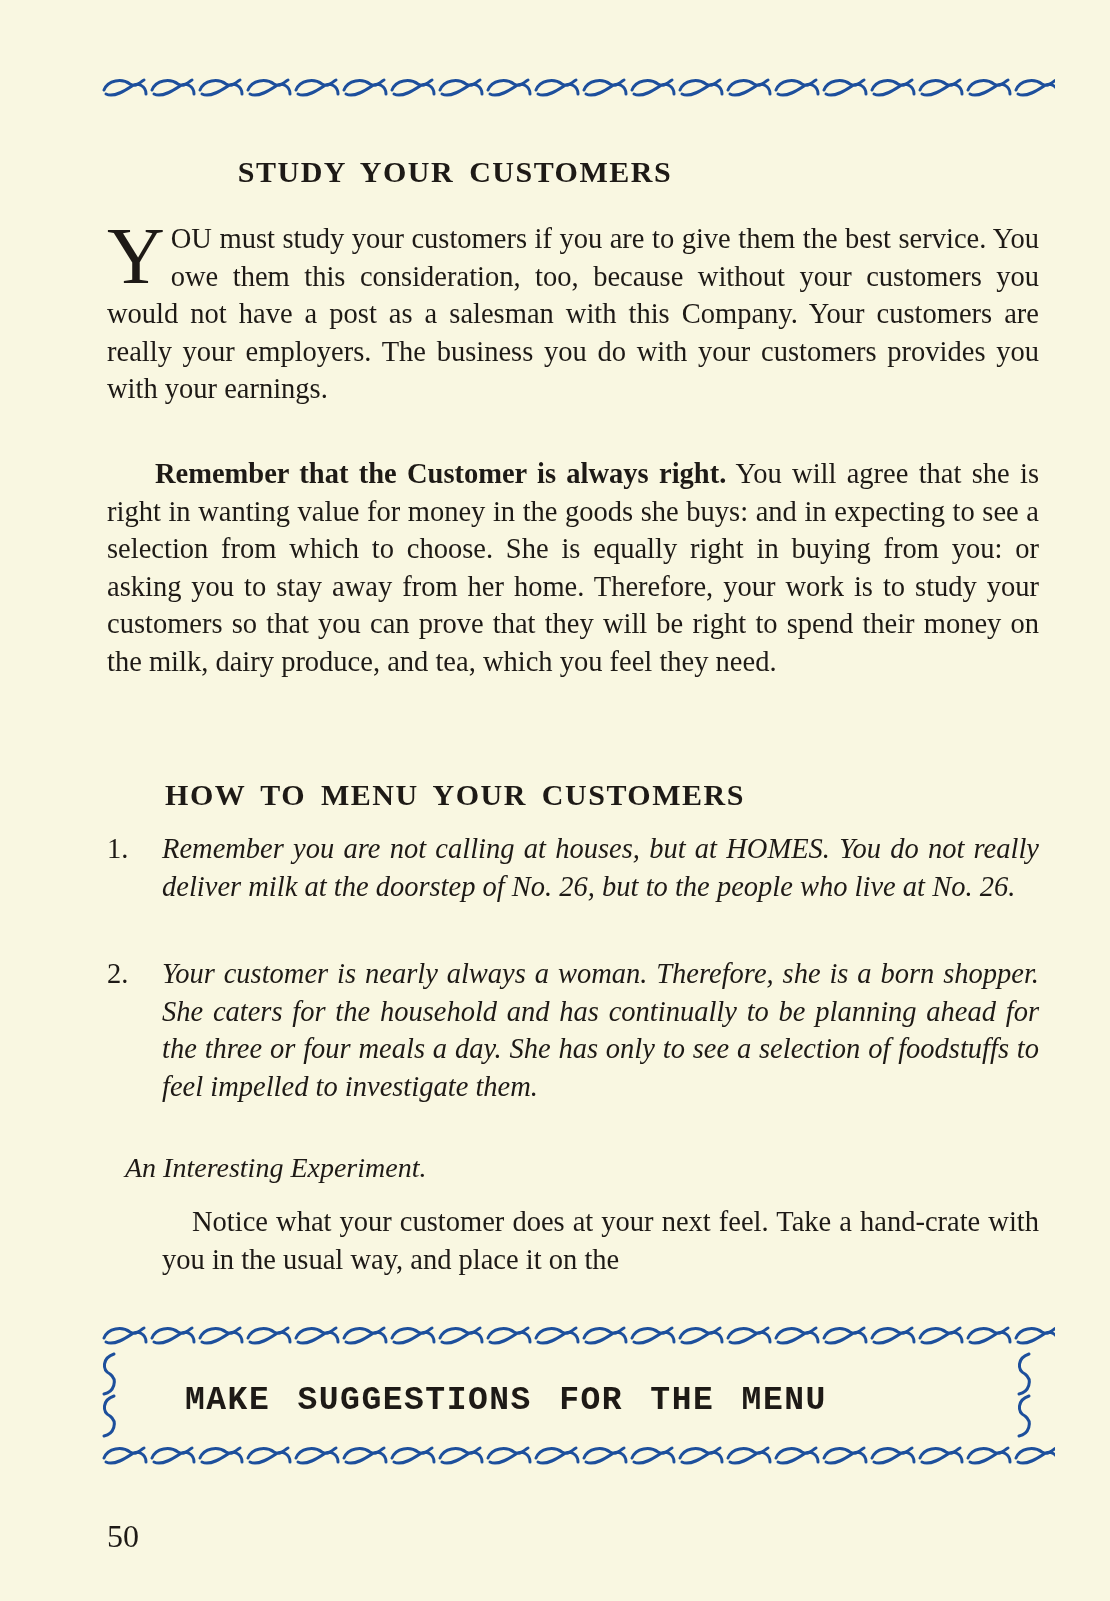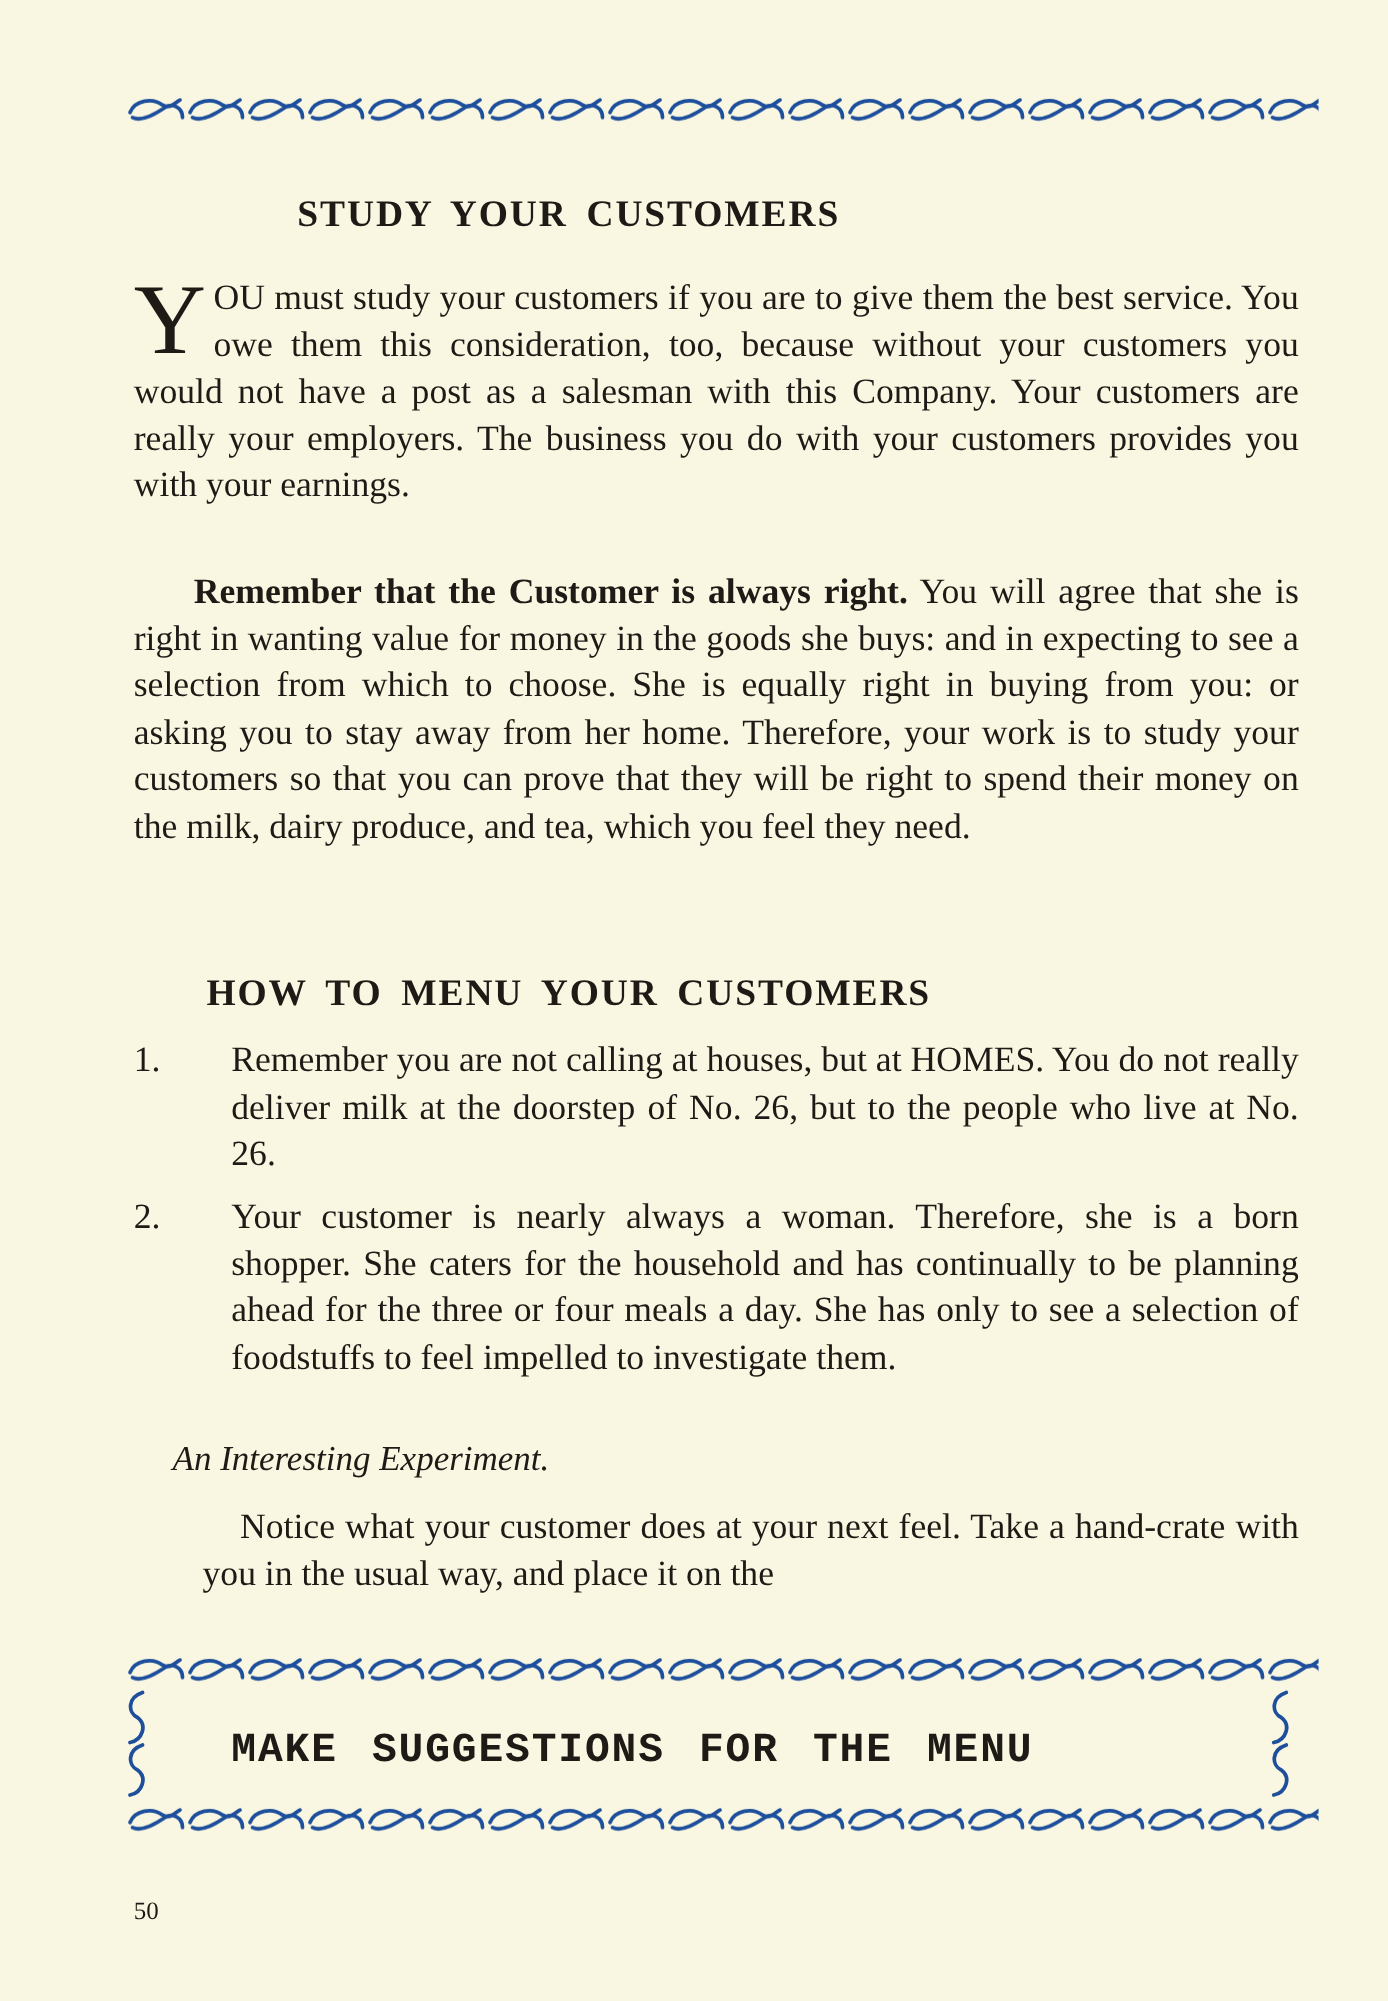--- a/index.html
+++ b/index.html
@@ -40,31 +40,31 @@
     font-size: 80px;
     line-height: 64px;
     margin: 4px 6px 0 0;
     height: 66px;
   }
   .list-item {
     position: absolute; left: 107px; width: 932px;
     font-size: 28.5px; line-height: 37.5px;
   }
   .list-num { position: absolute; left: 0; top: 0; }
-  .list-text { margin-left: 78px; text-align: justify; display: block; }
+  .list-text { margin-left: 55px; text-align: justify; display: block; font-style: italic; }
   .italic-sub {
     position: absolute; left: 125px;
     font-style: italic; font-size: 28px;
   }
   .menu-title {
     position: absolute; left: 185px; top: 1382px;
     font-weight: bold; font-size: 33px; letter-spacing: 1.5px; word-spacing: 6px; font-family: Liberation Mono, monospace;
   }
   .page-num {
-    position: absolute; left: 107px; top: 1518px; font-size: 20px;
+    position: absolute; left: 107px; top: 1518px; font-size: 32px;
   }
   .bold { font-weight: bold; margin-top: 36px; }
 </style>
 </head>
 <body>
 
 <div class="border-row" style="top:72px;">
   <svg width="955" height="30" viewBox="0 0 955 30">
     <defs>
       <pattern id="wave" x="0" y="0" width="48" height="30" patternUnits="userSpaceOnUse">
@@ -89,21 +89,21 @@
 <div class="list-item" style="top:830px;">
   <span class="list-num">1.</span>
   <span class="list-text">Remember you are not calling at houses, but at HOMES. You do not really deliver milk at the doorstep of No. 26, but to the people who live at No. 26.</span>
 </div>
 
 <div class="list-item" style="top:955px;">
   <span class="list-num">2.</span>
   <span class="list-text">Your customer is nearly always a woman. Therefore, she is a born shopper. She caters for the household and has continually to be planning ahead for the three or four meals a day. She has only to see a selection of foodstuffs to feel impelled to investigate them.</span>
 </div>
 
-<div class="italic-sub" style="top:1152px;margin-left:13px;">An Interesting Experiment.</div>
+<div class="italic-sub" style="top:1152px;">An Interesting Experiment.</div>
 
 <p class="para" style="top:1203px; left:162px; width:877px; text-indent:30px;">Notice what your customer does at your next feel. Take a hand-crate with you in the usual way, and place it on the</p>
 
 <div class="border-row" style="top:1320px;">
   <svg width="955" height="30" viewBox="0 0 955 30">
       <rect x="0" y="0" width="955" height="30" fill="url(#wave)"></rect>
     </svg>
 </div>
 <div class="side-s" style="left:100px; top:1350px;">
   <svg width="20" height="90" viewBox="0 0 20 90">

